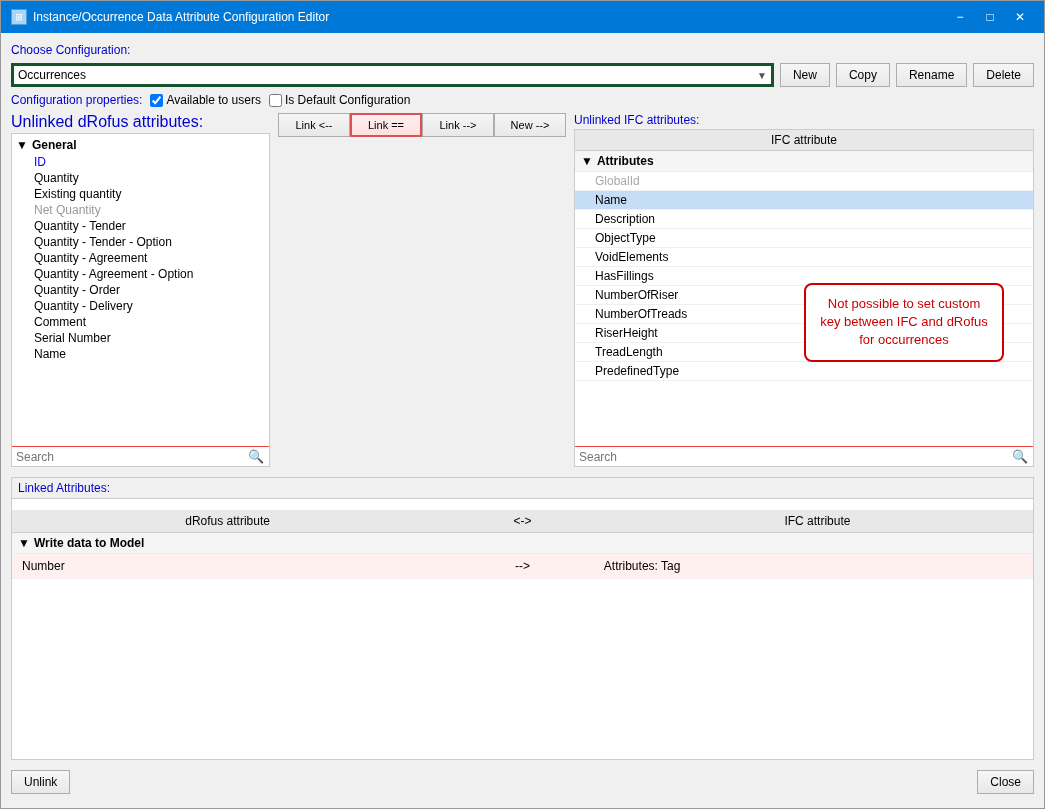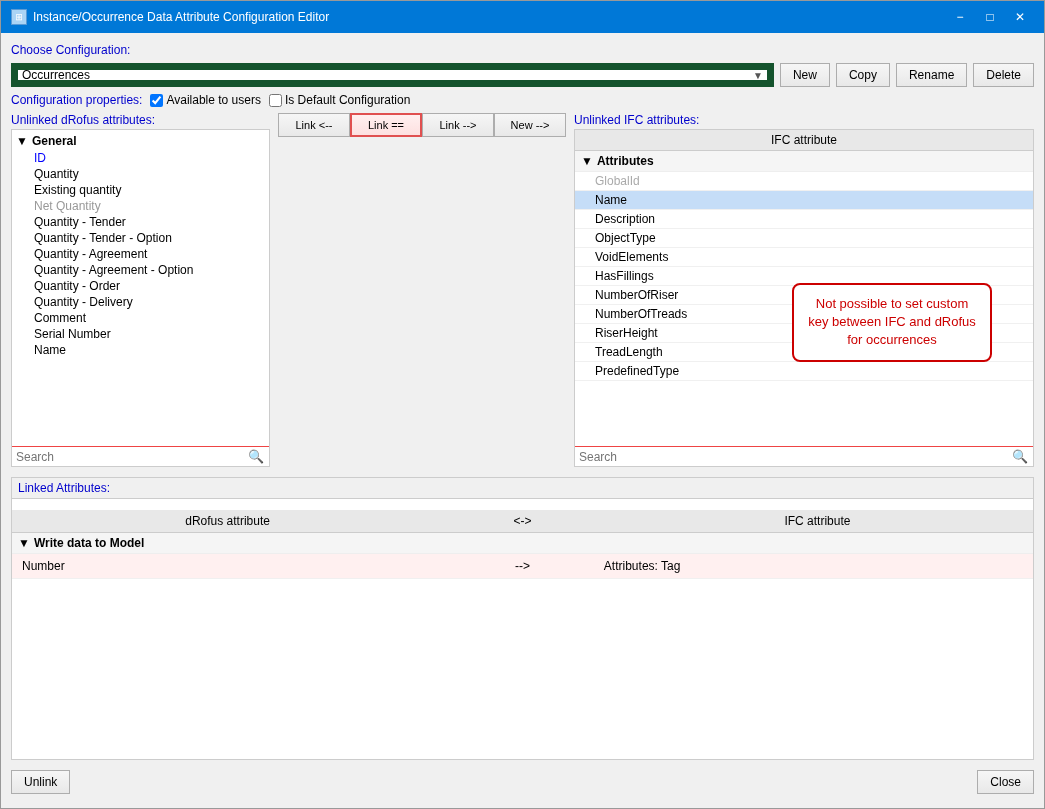--- a/index.html
+++ b/index.html
@@ -80,21 +80,21 @@
 
     .combo-row {
       display: flex;
       align-items: center;
       gap: 6px;
     }
 
     .combo {
       flex: 1;
       height: 24px;
-      border: 7px solid #14532d;
+      border: 3px solid #14532d;
       background: white;
       padding: 2px 4px;
       font-size: 12px;
       display: flex;
       align-items: center;
       justify-content: space-between;
       cursor: pointer;
     }
     .combo-arrow {
       font-size: 10px;
@@ -348,21 +348,21 @@
       </div>
       <div class="checkbox-item">
         <input type="checkbox" style="">
         <span>Is Default Configuration</span>
       </div>
     </div>
 
     <div class="panels-middle">
 
       <div style="flex:1; display:flex; flex-direction:column; margin-right:4px;">
-        <div style="font-size:12px; color:#0000cc; margin-bottom:2px;">Unlinked dRofus attributes:</div>
+        <div style="font-size:16px; color:#0000cc; margin-bottom:2px;">Unlinked dRofus attributes:</div>
         <div class="panel-left">
           <div class="tree-area">
             <div class="tree-group-header">
               <span>▼</span>
               <span>General</span>
             </div>
             <div class="tree-item selected-blue" style="color:#0000ff;">ID</div>
             <div class="tree-item">Quantity</div>
             <div class="tree-item">Existing quantity</div>
             <div class="tree-item grayed">Net Quantity</div>
@@ -410,21 +410,21 @@
             <div class="ifc-item">RiserHeight</div>
             <div class="ifc-item">TreadLength</div>
             <div class="ifc-item">PredefinedType</div>
           </div>
           <div class="search-bar">
             <input type="text" placeholder="Search" style="">
             <span style="font-size:13px; color:#666;">🔍</span>
           </div>
         </div>
 
-        <div class="tooltip-balloon" style="right:42px; top:170px;">
+        <div class="tooltip-balloon" style="right:30px; top:170px;">
           <span>Not possible to set custom key between IFC and dRofus for occurrences</span>
         </div>
       </div>
     </div>
 
     <div class="linked-attrs-section">
       <div class="linked-attrs-header">Linked Attributes:</div>
       <div class="linked-table">
         <div class="linked-table-header">
           <div class="col col-drofus">dRofus attribute</div>

